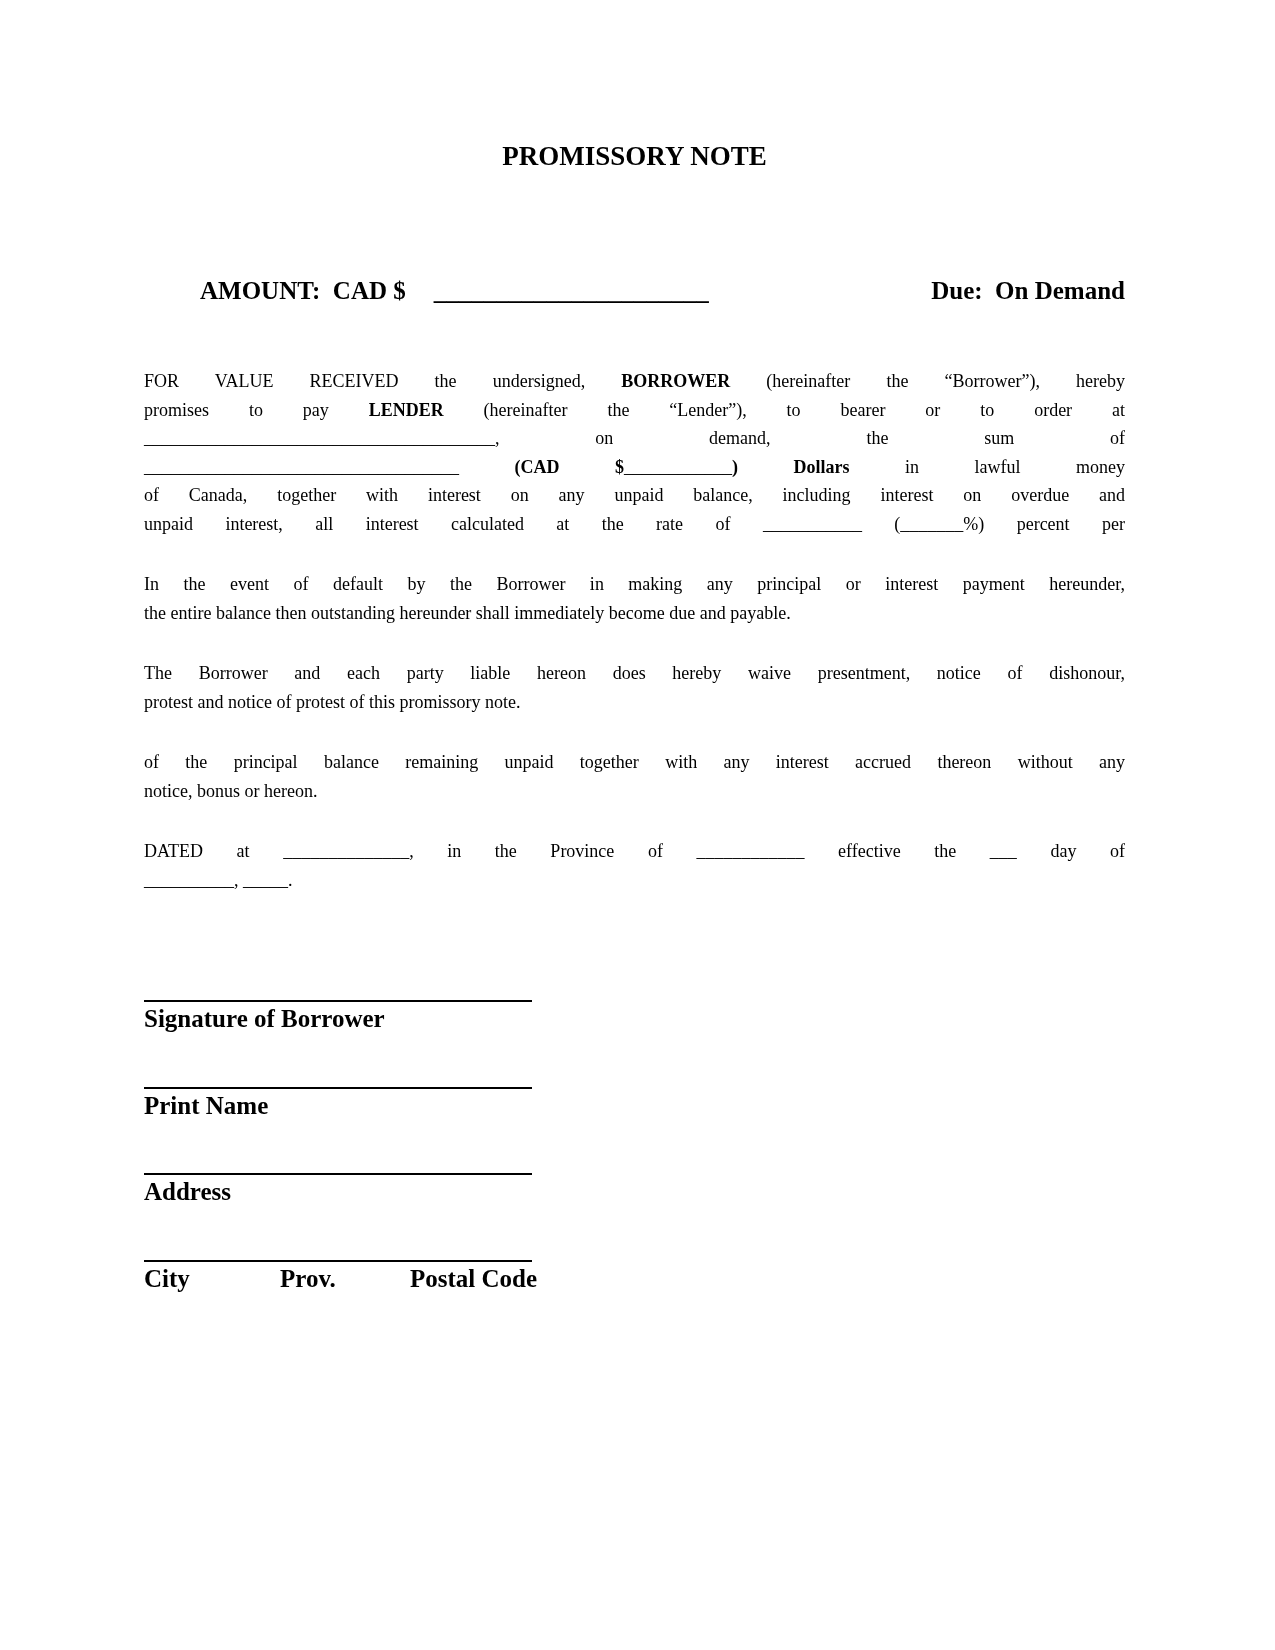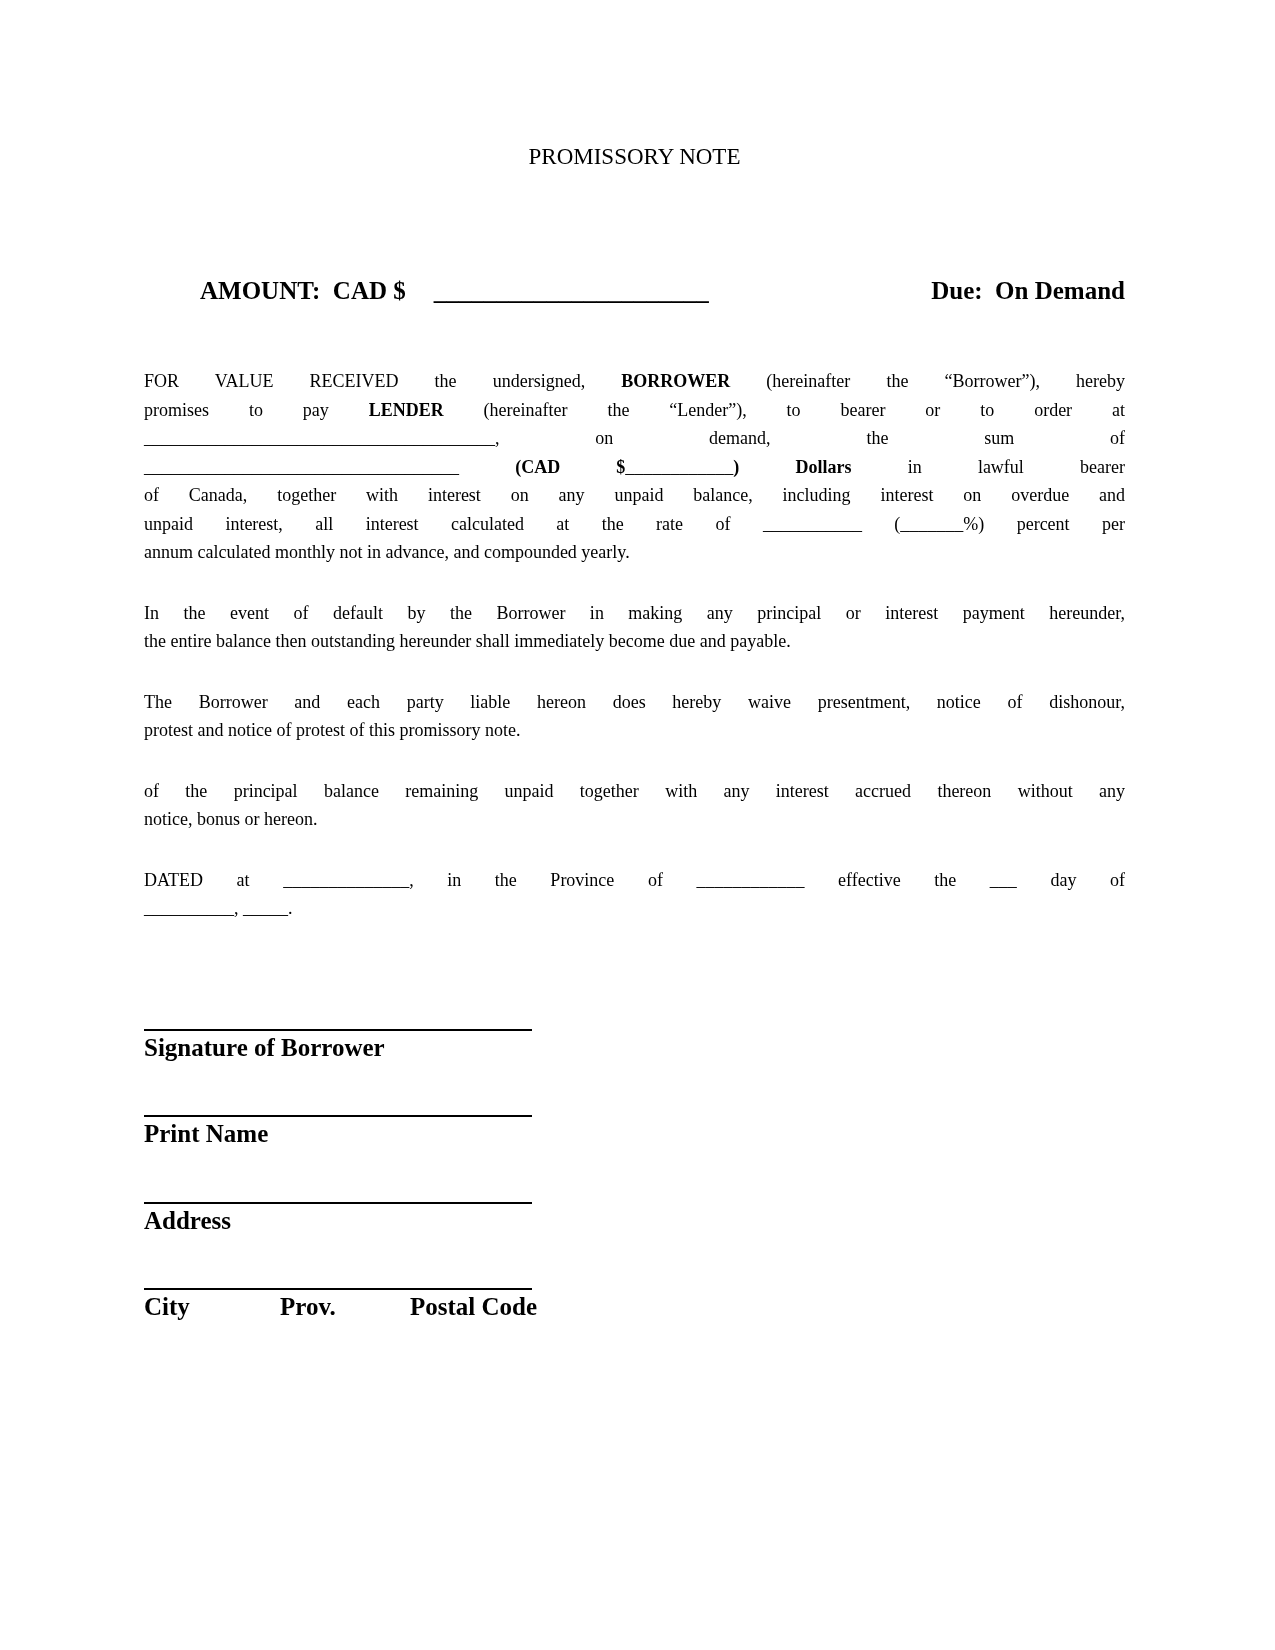--- a/index.html
+++ b/index.html
@@ -15,23 +15,23 @@
     background: #ffffff;
     box-sizing: border-box;
     padding: 0 150px 0 144px;
     overflow: hidden;
     color: #000000;
     font-family: "Liberation Serif", "DejaVu Serif", serif;
   }
   .doc-title {
     margin-top: 142px;
     text-align: center;
-    font-size: 23px;
+    font-size: 27px;
     line-height: 29px;
-    font-weight: normal;
+    font-weight: bold;
     letter-spacing: 0px;
   }
   .amount-row {
     margin-top: 105px;
     display: flex;
     justify-content: space-between;
     align-items: baseline;
     font-size: 25px;
     line-height: 29px;
     font-weight: bold;
@@ -78,24 +78,23 @@
 
   <div class="amount-row">
     <span><span>AMOUNT:  CAD $</span><span>______________________</span></span>
     <span>Due:  On Demand</span>
   </div>
 
   <div class="para p-first">
     <div class="line"><span>FOR VALUE RECEIVED the undersigned, </span><span class="b">BORROWER</span><span> (hereinafter the “Borrower”), hereby</span></div>
     <div class="line"><span>promises to pay </span><span class="b">LENDER</span><span> (hereinafter the “Lender”), to bearer or to order at</span></div>
     <div class="line">_______________________________________, on demand, the sum of</div>
-    <div class="line"><span>___________________________________ </span><span class="b">(CAD $</span><span>____________</span><span class="b">) Dollars</span><span> in lawful bearer</span></div>
+    <div class="line"><span>___________________________________ </span><span class="b">(CAD $</span><span>____________</span><span class="b">) Dollars</span><span> in lawful money</span></div>
     <div class="line">of Canada, together with interest on any unpaid balance, including interest on overdue and</div>
     <div class="line">unpaid interest, all interest calculated at the rate of ___________ (_______%) percent per</div>
-    <div class="line left">annum calculated monthly not in advance, and compounded yearly.</div>
   </div>
 
   <div class="para p-gap">
     <div class="line">In the event of default by the Borrower in making any principal or interest payment hereunder,</div>
     <div class="line left">the entire balance then outstanding hereunder shall immediately become due and payable.</div>
   </div>
 
   <div class="para p-gap">
     <div class="line">The Borrower and each party liable hereon does hereby waive presentment, notice of dishonour,</div>
     <div class="line left">protest and notice of protest of this promissory note.</div>

